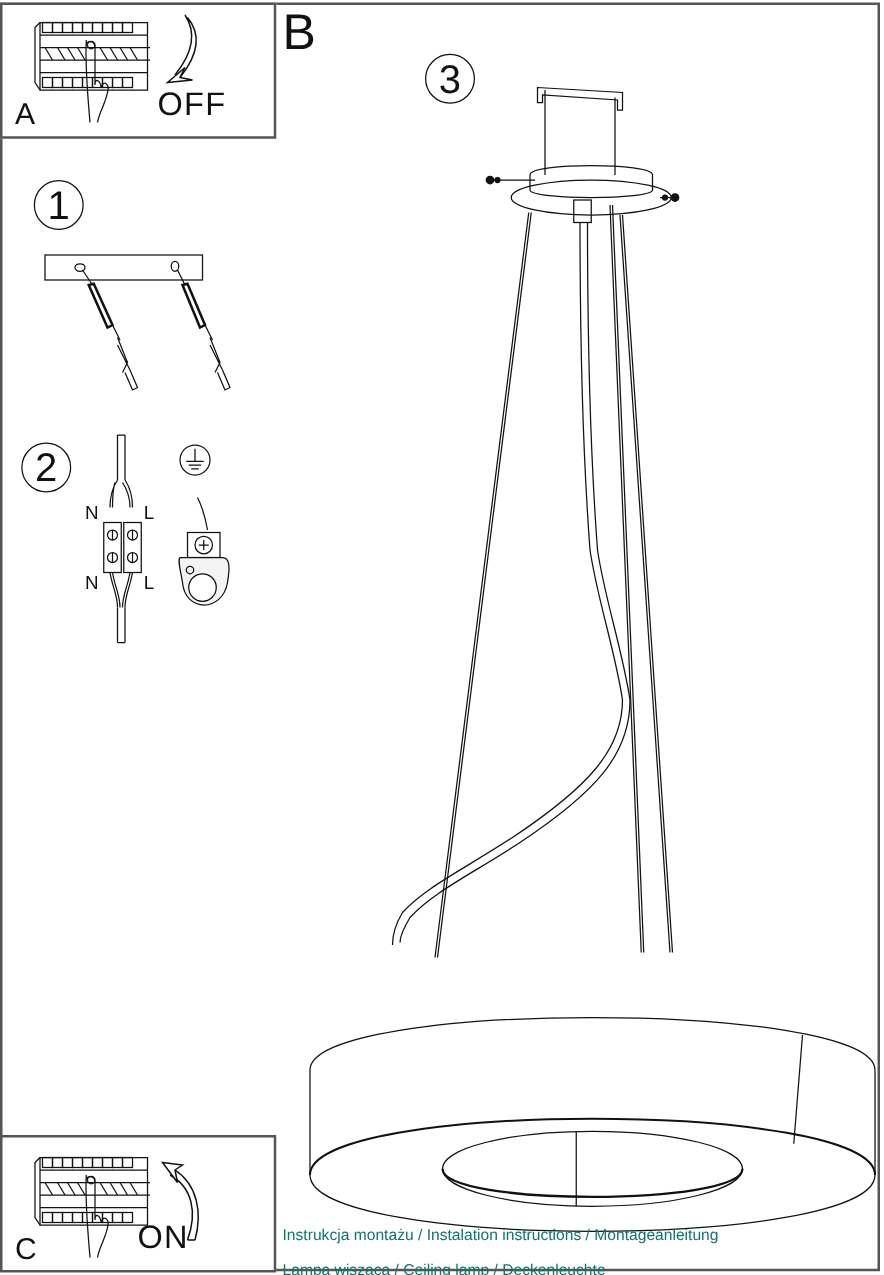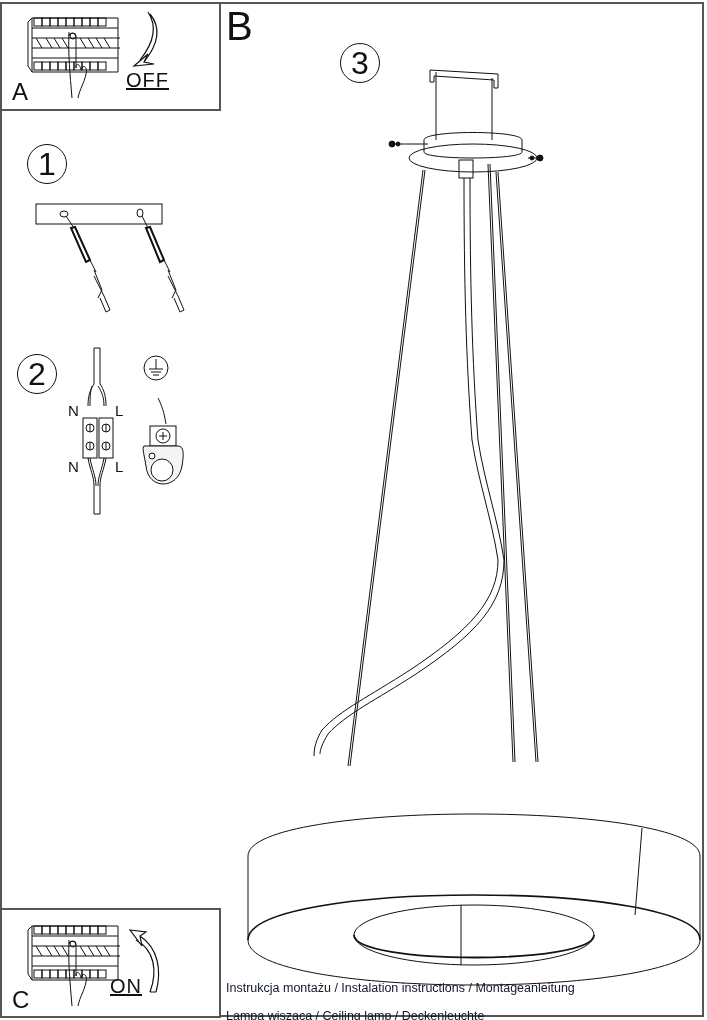--- a/index.html
+++ b/index.html
@@ -3,23 +3,23 @@
 <meta charset="utf-8">
 <style>
   html, body { margin:0; padding:0; background:#ffffff; }
   body { width:707px; height:1020px; position:relative; overflow:hidden; font-family:"Liberation Sans", sans-serif; color:#111; }
   .frame { position:absolute; left:0; top:2px; width:704px; height:1015px; border:2px solid #555; border-left:2px solid #555; box-sizing:border-box; }
   .box { position:absolute; border:2px solid #555; background:#fff; box-sizing:border-box; }
   #box-a { left:0; top:2px; width:221px; height:109px; }
   #box-c { left:0; top:908px; width:221px; height:110px; }
   .big-letter { position:absolute; font-size:34px; line-height:1; color:#111; }
   .panel-letter { position:absolute; font-size:24px; line-height:1; }
-  .switch-label { position:absolute; font-size:20px; line-height:1; letter-spacing:1px;text-decoration:underline; }
+  .switch-label { position:absolute; font-size:26px; line-height:1; letter-spacing:1px; }
   .step-num { position:absolute; width:40px; height:40px; border:1.5px solid #111; border-radius:50%; box-sizing:border-box; font-size:32px; line-height:38px; text-align:center; }
-  .caption { position:absolute; left:226px; font-size:12.5px; line-height:15px; color:#0f172a; white-space:nowrap; }
+  .caption { position:absolute; left:226px; font-size:12.5px; line-height:15px; color:#0f766e; white-space:nowrap; }
   svg { position:absolute; overflow:visible; }
   .nl { position:absolute; font-size:15px; line-height:1; }
 </style>
 </head>
 <body>
 
 <div class="frame"></div>
 
 <div class="box" id="box-a">
   <svg width="120" height="90" style="left:24px;top:10px">

